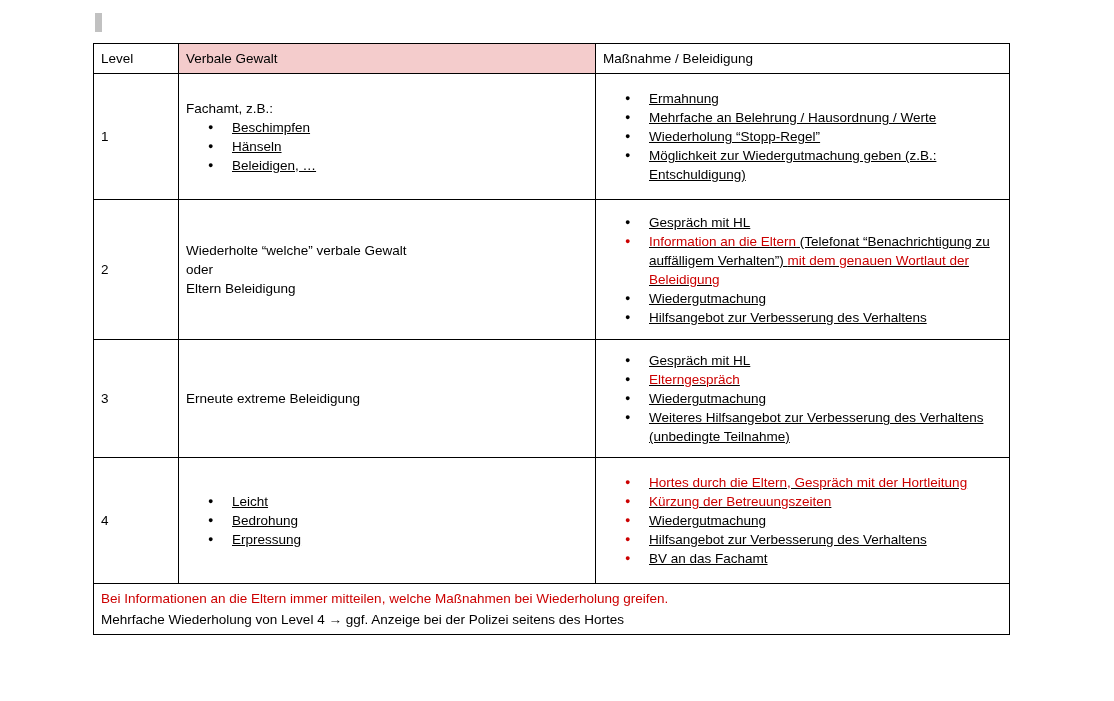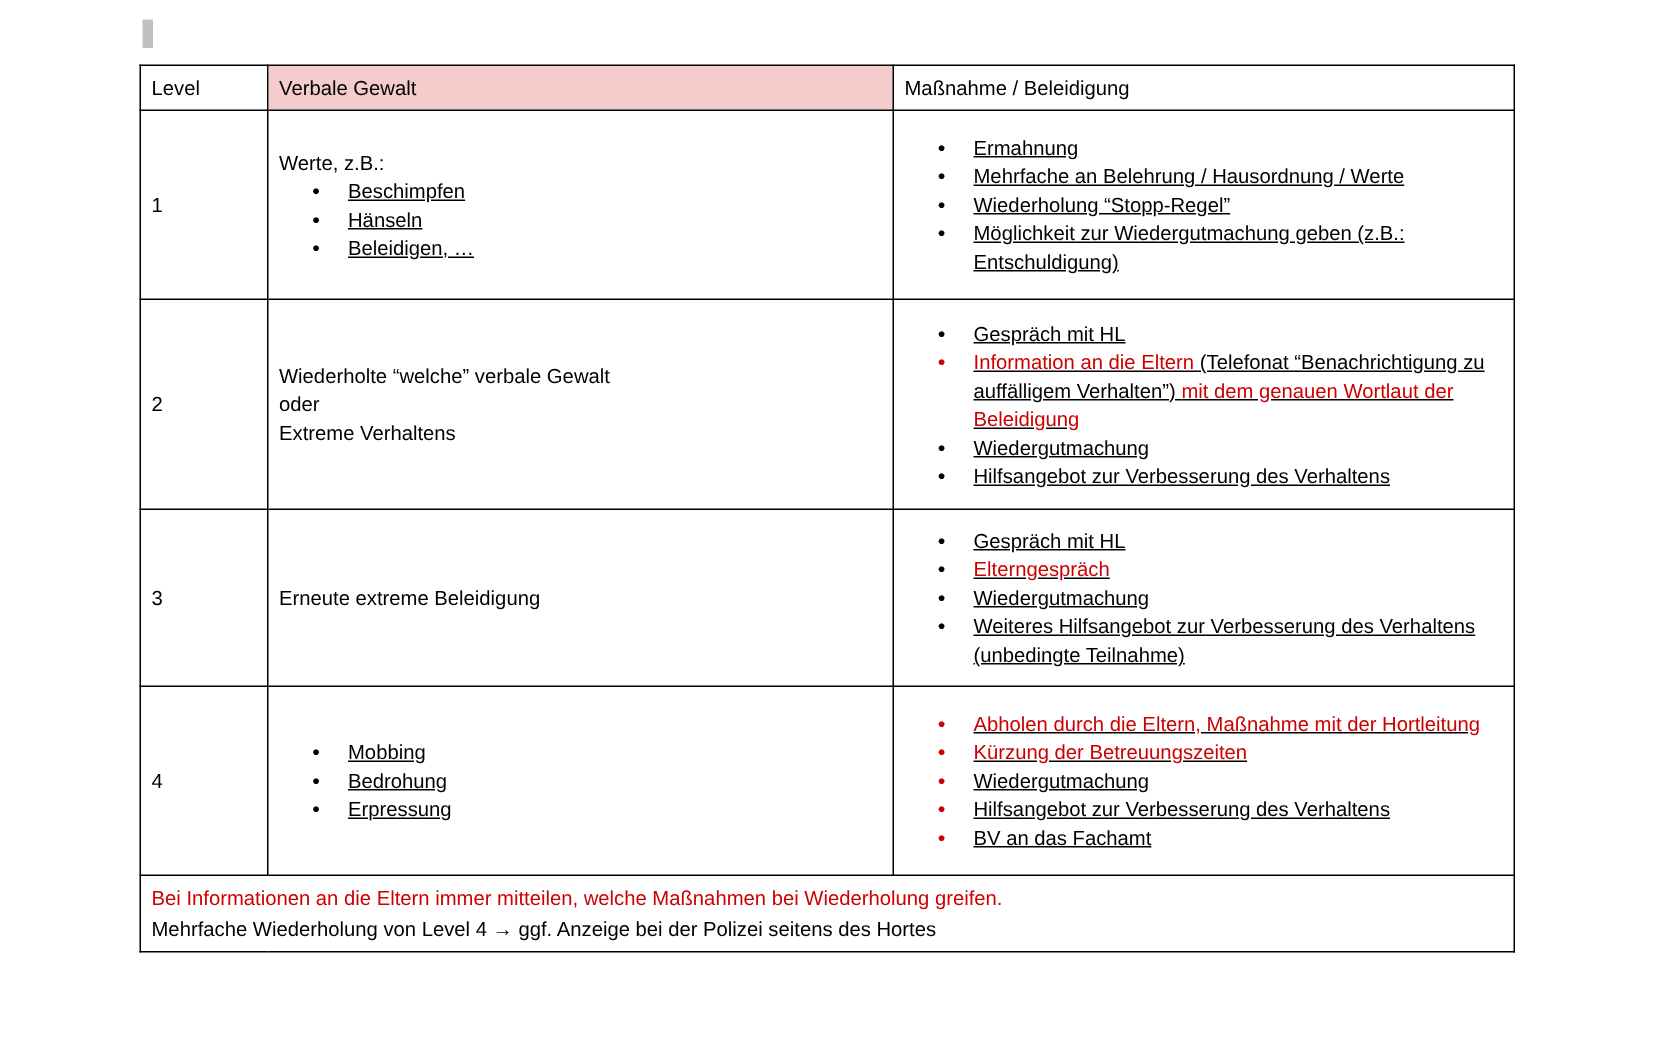--- a/index.html
+++ b/index.html
@@ -66,21 +66,21 @@
       <tr>
         <th class="h-level">Level</th>
         <th class="h-beh">Verbale Gewalt</th>
         <th class="h-con">Maßnahme / Beleidigung</th>
       </tr>
     </thead>
     <tbody id="tbody">
         <tr>
           <td class="lvl">1</td>
           <td class="beh">
-            <div class="beh-para">Werte, z.B.:</div>
+            <div class="beh-para">Fachamt, z.B.:</div>
             <div class="blist">
               <div class="brow">
                 <span class="dot black">●</span>
                 <span class="btxt"><span class="black">Beschimpfen</span></span>
               </div>
               <div class="brow">
                 <span class="dot black">●</span>
                 <span class="btxt"><span class="black">Hänseln</span></span>
               </div>
               <div class="brow">
@@ -108,21 +108,21 @@
                 <span class="btxt"><span class="black">Möglichkeit zur Wiedergutmachung geben (z.B.: Entschuldigung)</span></span>
               </div>
             </div>
           </td>
         </tr>
         <tr>
           <td class="lvl">2</td>
           <td class="beh">
             <div class="beh-para">Wiederholte “welche” verbale Gewalt</div>
             <div class="beh-para">oder</div>
-            <div class="beh-para">Extreme Verhaltens</div>
+            <div class="beh-para">Eltern Beleidigung</div>
           </td>
           <td class="con">
             <div class="blist">
               <div class="brow">
                 <span class="dot black">●</span>
                 <span class="btxt"><span class="black">Gespräch mit HL</span></span>
               </div>
               <div class="brow">
                 <span class="dot red">●</span>
                 <span class="btxt"><span class="red">Information an die Eltern</span><span class="black"> (Telefonat “Benachrichtigung zu auffälligem Verhalten”) </span><span class="red">mit dem genauen Wortlaut der Beleidigung</span></span>
@@ -163,37 +163,37 @@
               </div>
             </div>
           </td>
         </tr>
         <tr>
           <td class="lvl">4</td>
           <td class="beh">
             <div class="blist">
               <div class="brow">
                 <span class="dot black">●</span>
-                <span class="btxt"><span class="black">Mobbing</span></span>
+                <span class="btxt"><span class="black">Leicht</span></span>
               </div>
               <div class="brow">
                 <span class="dot black">●</span>
                 <span class="btxt"><span class="black">Bedrohung</span></span>
               </div>
               <div class="brow">
                 <span class="dot black">●</span>
                 <span class="btxt"><span class="black">Erpressung</span></span>
               </div>
             </div>
           </td>
           <td class="con">
             <div class="blist">
               <div class="brow">
                 <span class="dot red">●</span>
-                <span class="btxt"><span class="red">Abholen durch die Eltern, Maßnahme mit der Hortleitung</span></span>
+                <span class="btxt"><span class="red">Hortes durch die Eltern, Gespräch mit der Hortleitung</span></span>
               </div>
               <div class="brow">
                 <span class="dot red">●</span>
                 <span class="btxt"><span class="red">Kürzung der Betreuungszeiten</span></span>
               </div>
               <div class="brow">
                 <span class="dot red">●</span>
                 <span class="btxt"><span class="black">Wiedergutmachung</span></span>
               </div>
               <div class="brow">

